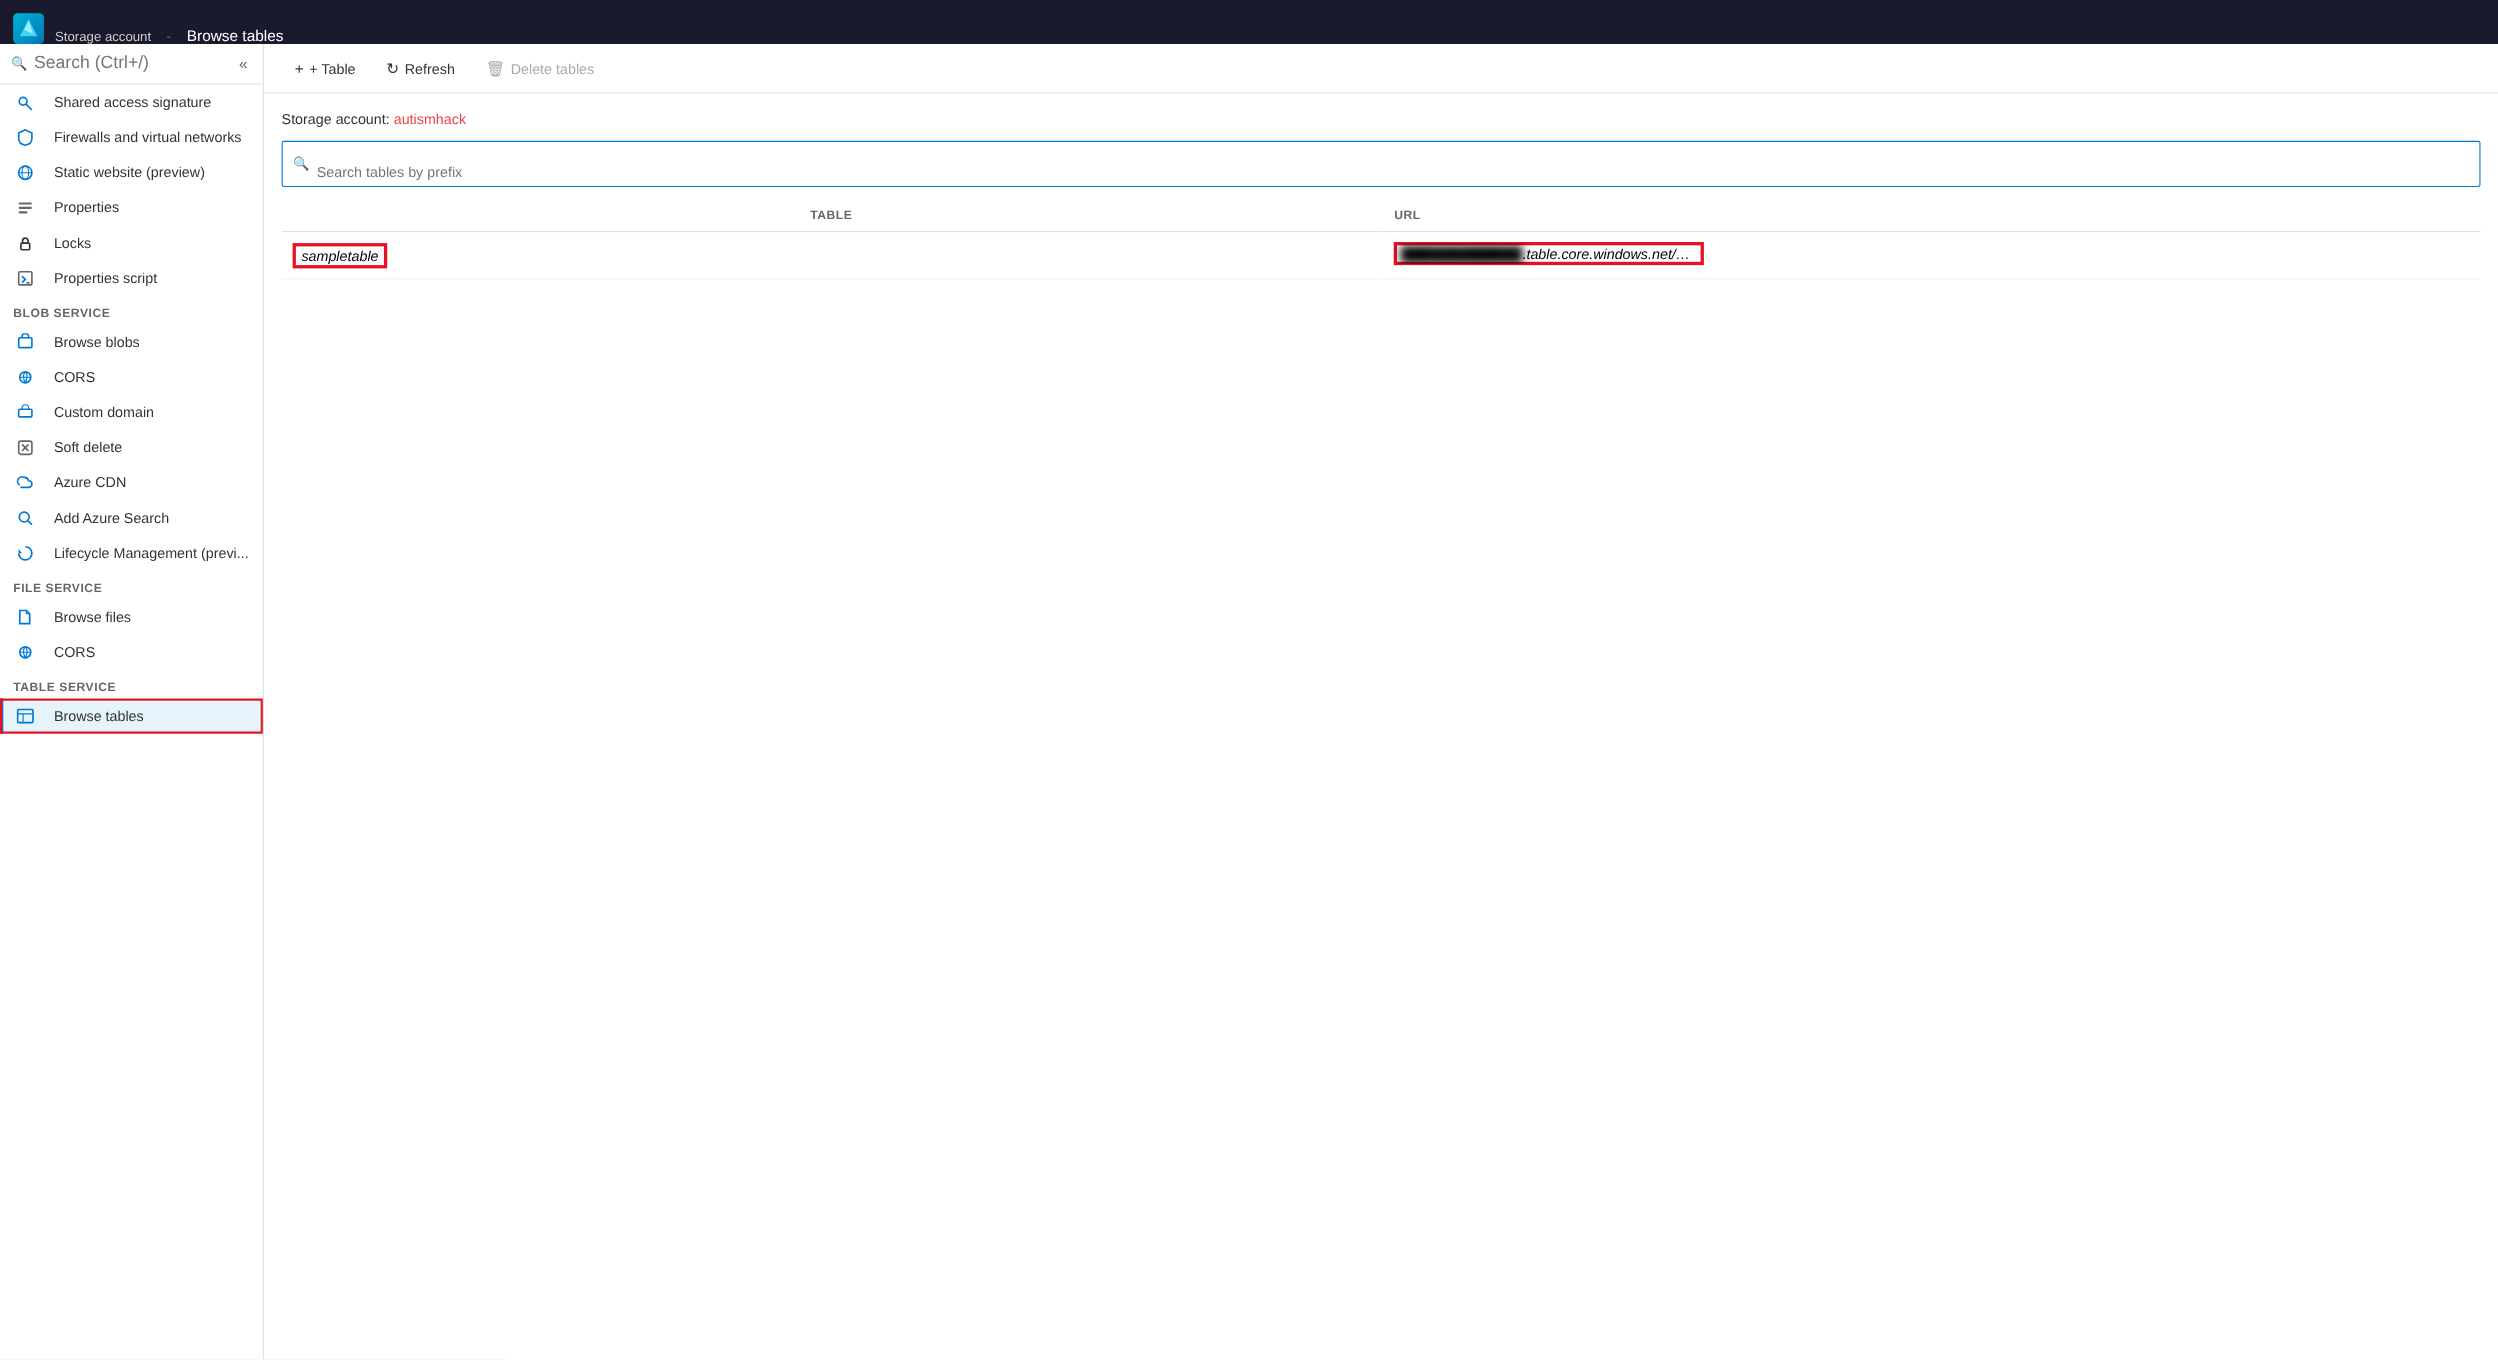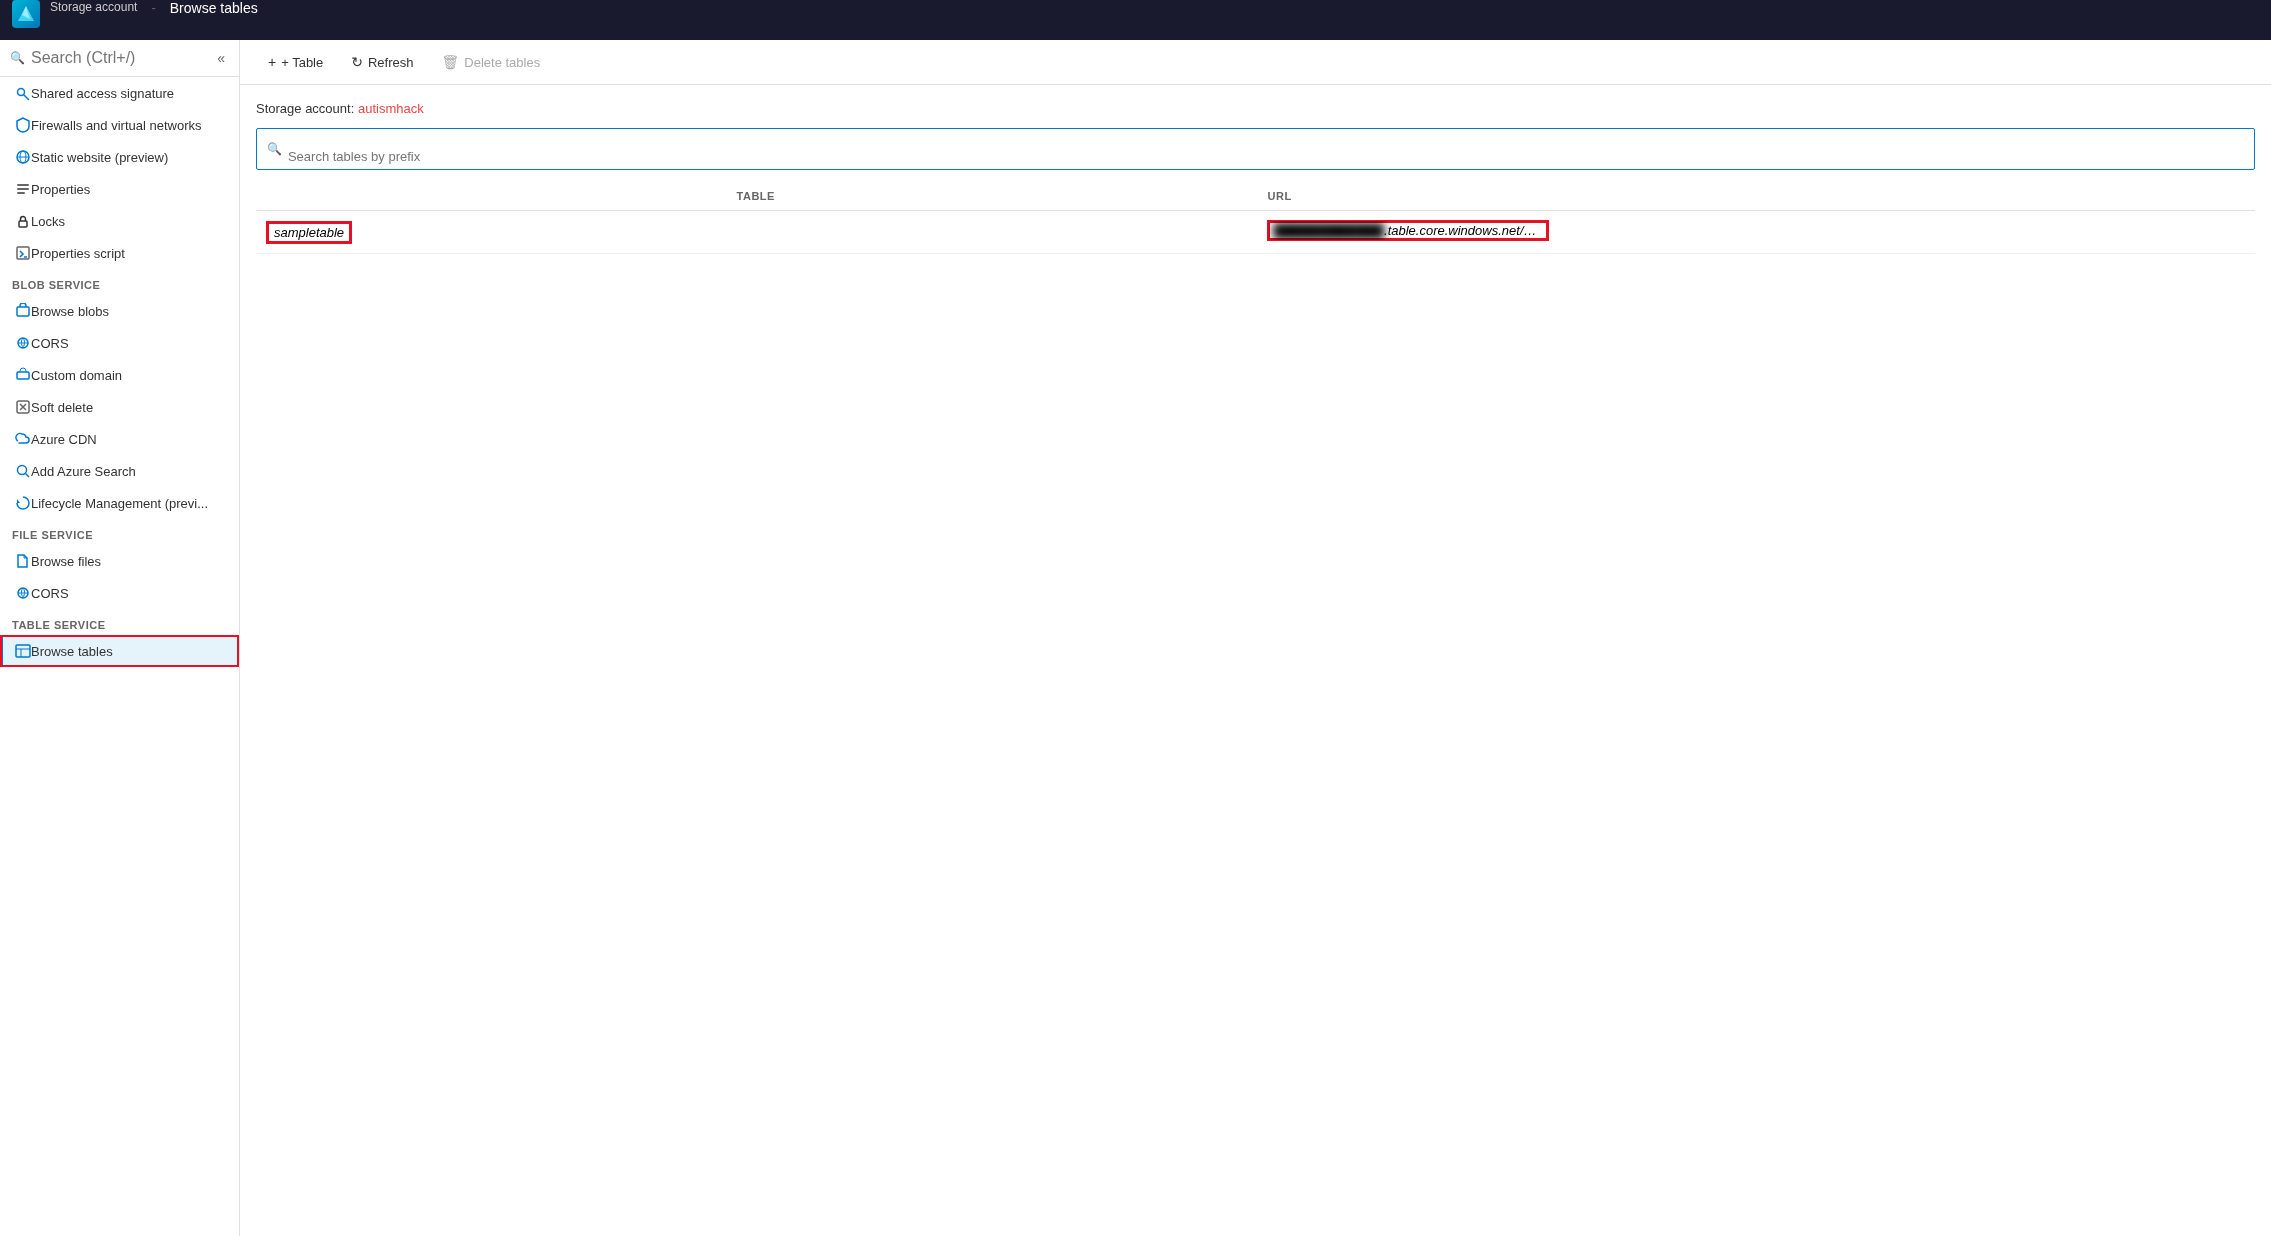--- a/index.html
+++ b/index.html
@@ -4,21 +4,21 @@
   <style>
     * { margin: 0; padding: 0; box-sizing: border-box; }
     body { font-family: 'Segoe UI', Arial, sans-serif; font-size: 13px; background: #f3f2f1; display: flex; flex-direction: column; height: 100vh; overflow: hidden; }
 
     
     .topbar {
       background: #1a1a2e;
       color: white;
       height: 40px;
       display: flex;
-      align-items: flex-start;
+      align-items: flex-end;
       padding: 0 12px;
       gap: 10px;
       flex-shrink: 0;
     }
     .topbar-logo {
       width: 28px; height: 28px;
       background: linear-gradient(135deg, #00b4d8, #0077b6);
       border-radius: 4px;
       display: flex; align-items: center; justify-content: center;
     }
@@ -59,24 +59,23 @@
     .sidebar-collapse {
       margin-left: auto;
       cursor: pointer;
       color: #666;
       font-size: 14px;
       padding: 2px 4px;
     }
 
     .sidebar-item {
       display: flex;
-      align-items: center;
       padding: 8px 12px;
       cursor: pointer;
-      gap: 0;
+      gap: 18px;
       color: #333;
       font-size: 13px;
       border-left: 3px solid transparent;
     }
     .sidebar-item.active {
       background: #e5f3fb;
       border-left-color: #0078d4;
     }
     .sidebar-item-icon {
       width: 16px; height: 16px;

